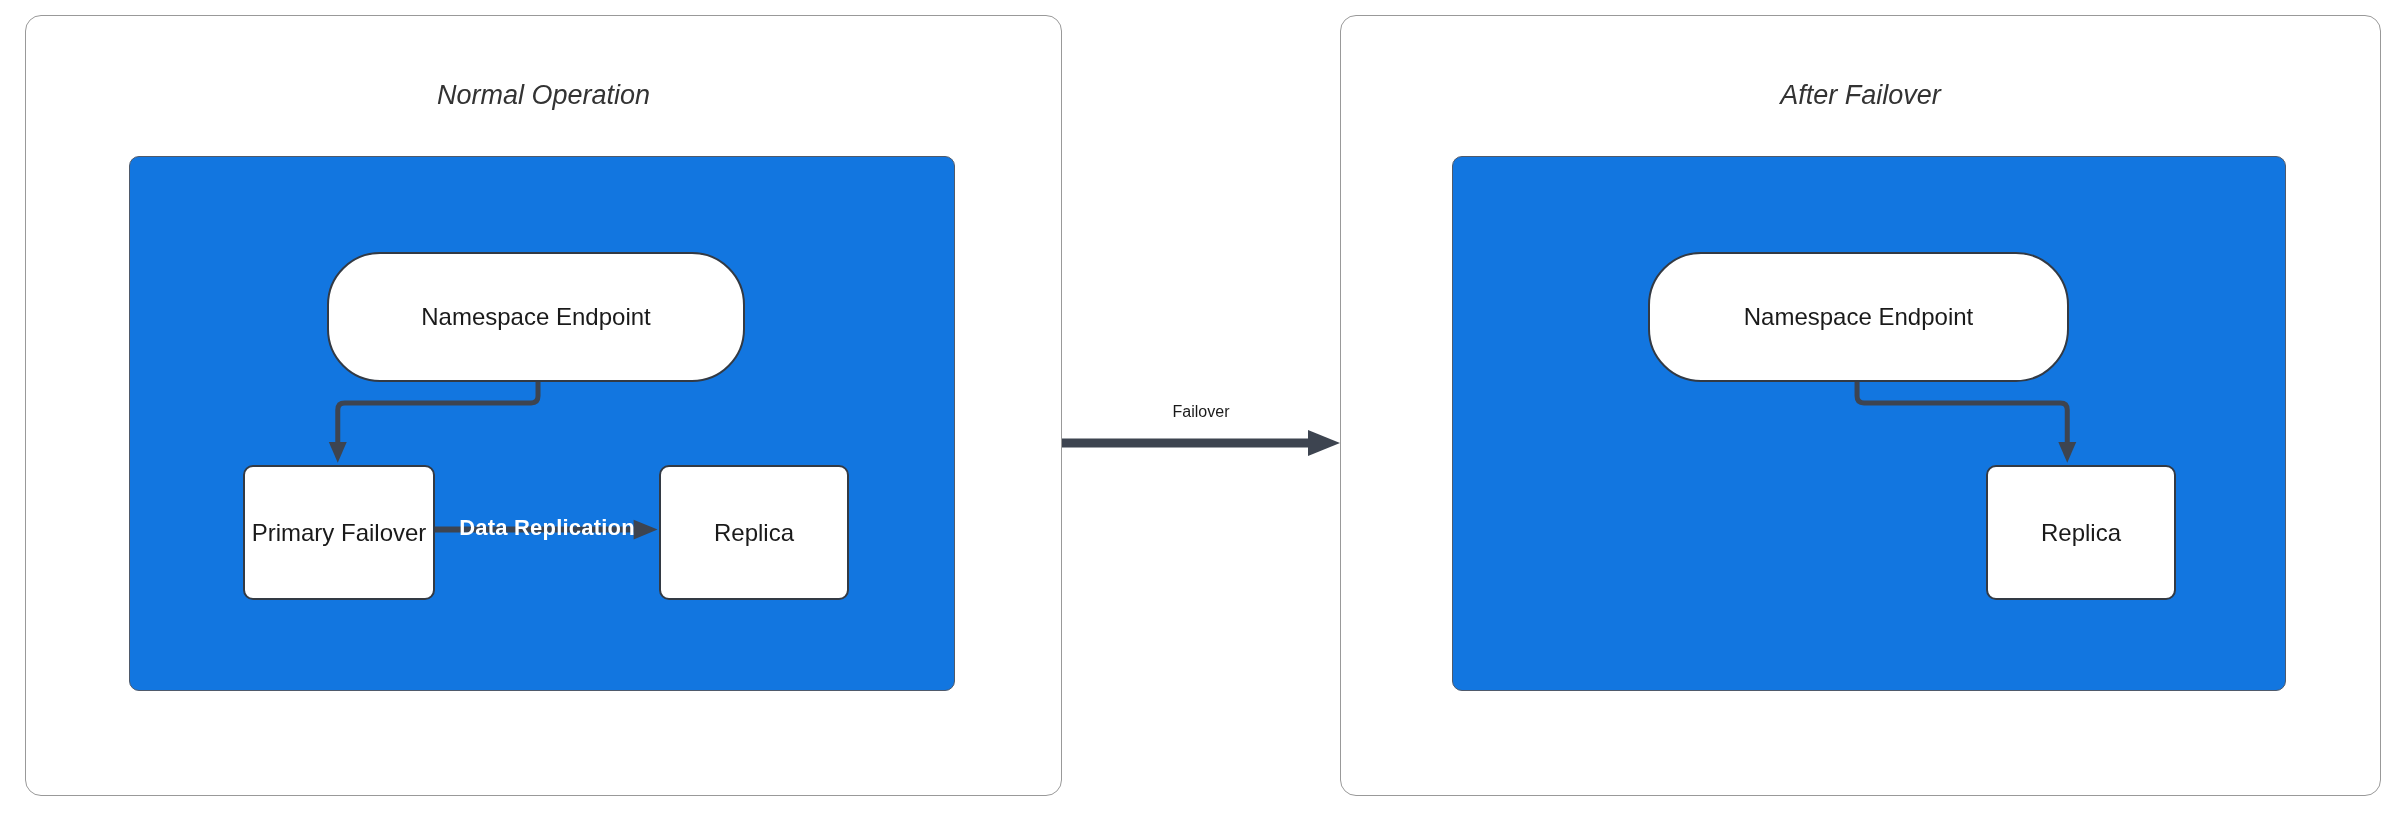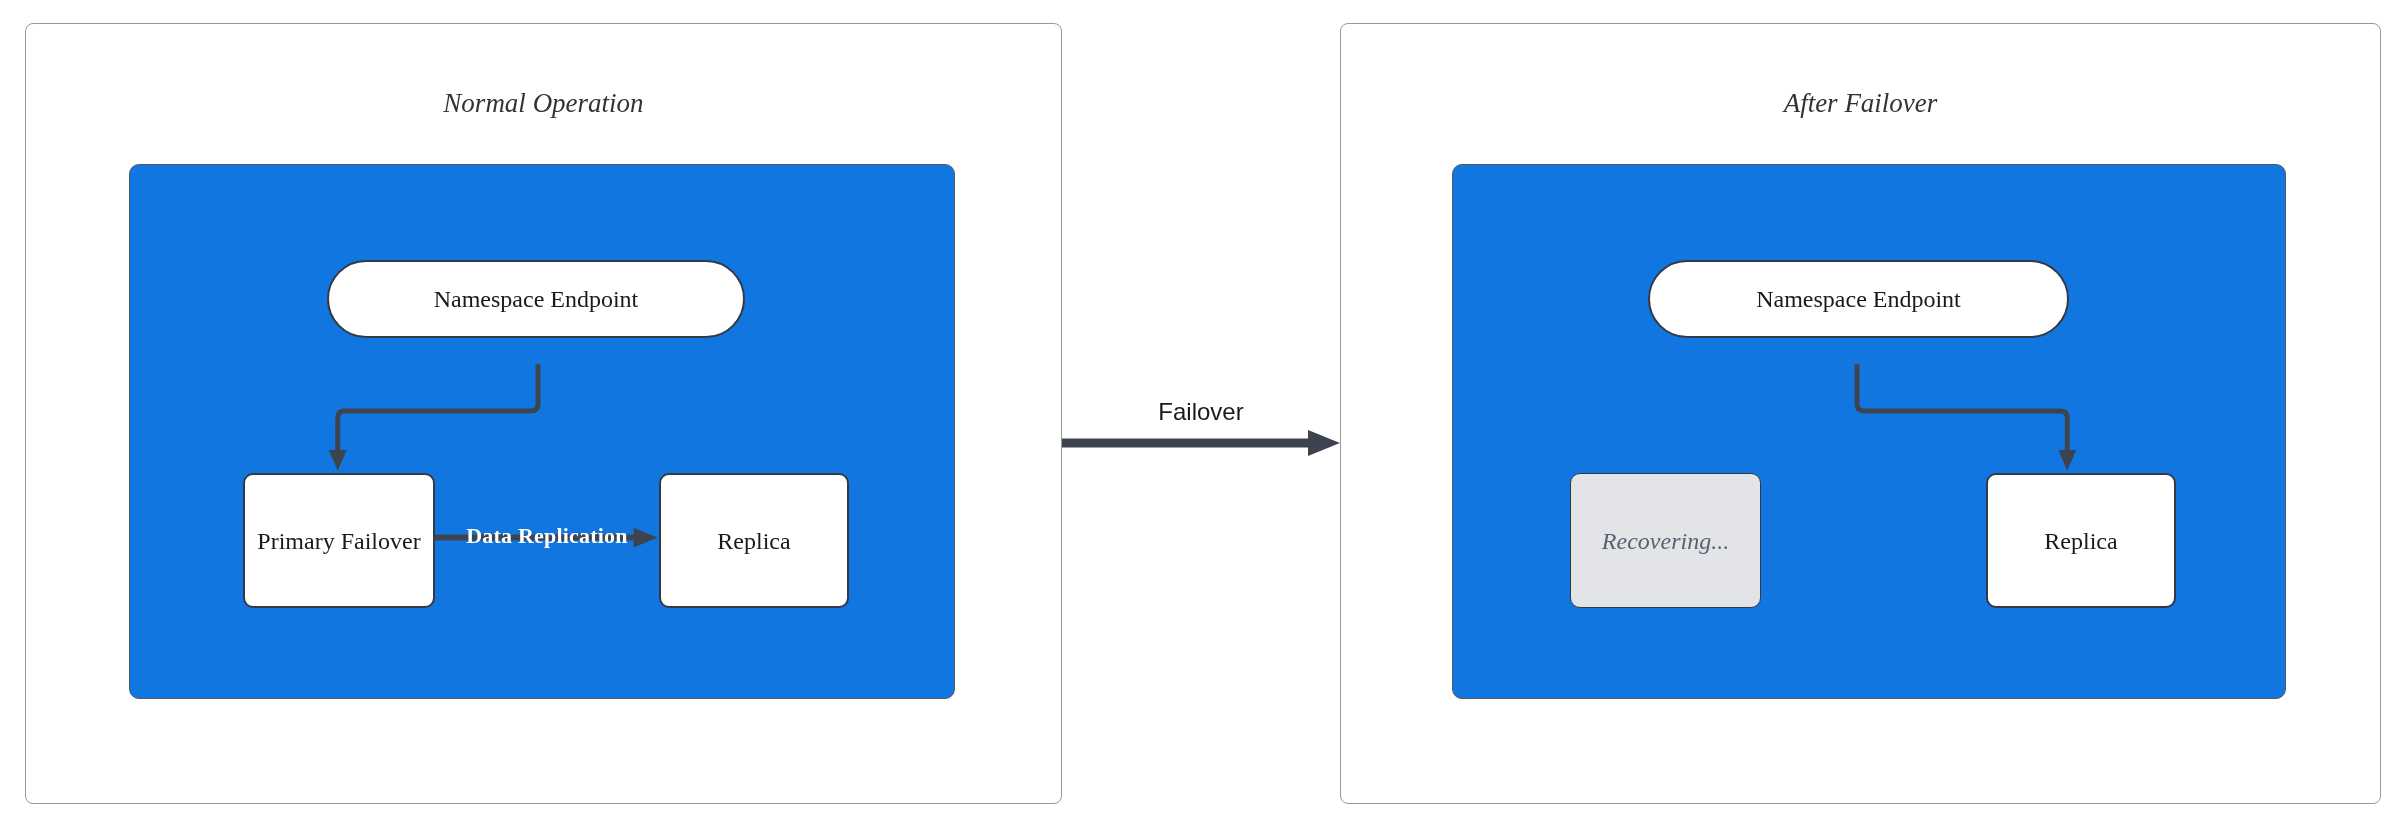--- a/index.html
+++ b/index.html
@@ -15,22 +15,22 @@
     --replication-text:#ffffff;
   }
   *{margin:0;padding:0;box-sizing:border-box;}
   html,body{background:#ffffff;}
   body{
     width:2407px;height:828px;position:relative;overflow:hidden;
     font-family:"Liberation Sans","DejaVu Sans",sans-serif;
   }
   .canvas{position:absolute;inset:0;}
   .panel{
-    position:absolute;top:23px;height:781px;background:#ffffff;
-    border:1px solid var(--panel-border);border-radius:8px;font-family:Liberation Serif, serif;
+    position:absolute;top:15px;height:781px;background:#ffffff;
+    border:1px solid var(--panel-border);border-radius:16px;
   }
   .panel.left{left:25px;width:1037px;}
   .panel.right{left:1340px;width:1041px;padding-left:21px;}
   .panel-title{
     position:absolute;top:64px;left:0;width:100%;text-align:center;
     font-size:27px;font-style:italic;color:var(--title-text);
   }
   .container{
     position:absolute;top:140px;height:535px;
     background:var(--container-fill);
@@ -42,42 +42,42 @@
   svg.edges{position:absolute;left:0;top:0;width:100%;height:100%;display:block;}
   .conn{stroke:var(--connector);stroke-width:5;fill:none;stroke-linecap:butt;}
   .conn.thick{stroke-width:6;}
   .ahead{fill:var(--connector);stroke:none;}
   .node{
     position:absolute;background:#ffffff;
     border:2px solid var(--node-border);
     display:flex;align-items:center;justify-content:center;
     font-size:24px;color:var(--node-text);text-align:center;line-height:1.25;
   }
-  .pill{top:95px;height:78px;border-radius:53px;}
+  .pill{top:95px;height:130px;border-radius:53px;}
   .panel.left .pill{left:197px;width:418px;}
   .panel.right .pill{left:195px;width:421px;}
   .rect{top:308px;height:135px;border-radius:10px;}
   .node-primary{left:113px;width:192px;}
   .node-replica-l{left:529px;width:190px;}
   .node-recovering{
     left:117px;width:191px;background:var(--recovering-fill);
     color:var(--recovering-text);font-style:italic;border-width:1.5px;
   }
   .node-replica-r{left:533px;width:190px;}
   .edge-label{
     position:absolute;left:297px;top:358px;width:240px;text-align:center;
     font-size:22px;font-weight:700;color:var(--replication-text);
     letter-spacing:0.2px;
   }
   .failover{
     position:absolute;left:1062px;top:398px;width:278px;height:62px;
     display:flex;flex-direction:column;align-items:center;
   }
   .failover-label{
-    font-size:24px;color:var(--node-text);height:30px;line-height:28px;
+    font-size:16px;color:var(--node-text);height:30px;line-height:28px;
   }
   .failover svg{display:block;}
 </style>
 </head>
 <body>
 
 <div class="canvas">
 
   <section class="panel left">
     <div class="panel-title">Normal Operation</div>
@@ -123,23 +123,20 @@
       <svg class="edges" viewBox="0 0 834 535">
 
         <path class="conn" d="M405,200 L405,240 Q405,247 412,247 L609,247 Q616,247 616,254 L616,288"></path>
         <polygon class="ahead" points="607,286 625,286 616,307"></polygon>
       </svg>
 
       <div class="node pill">
         <span>Namespace Endpoint</span>
       </div>
 
-      <div class="node rect node-recovering">
-        <span>Recovering...</span>
-      </div>
 
       <div class="node rect node-replica-r">
         <span>Replica</span>
       </div>
     </div>
   </section>
 
 </div>
 
 </body></html>

